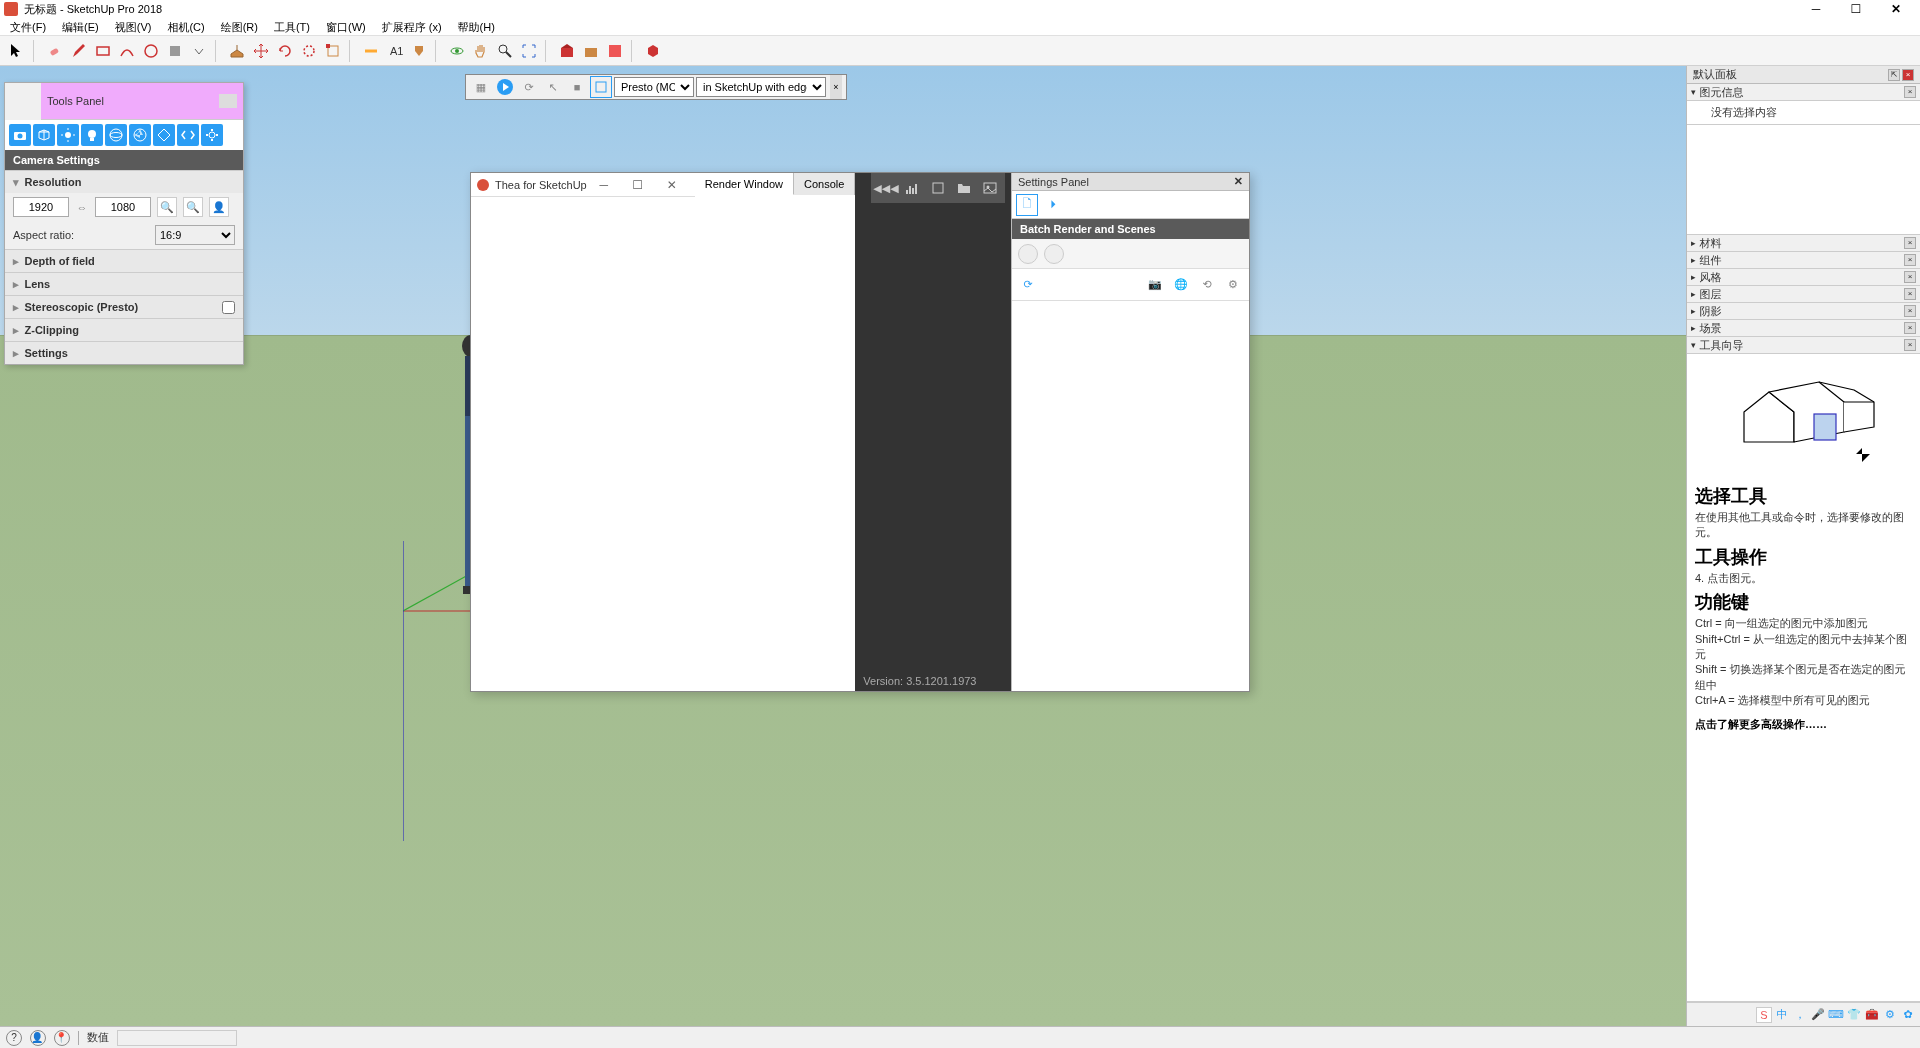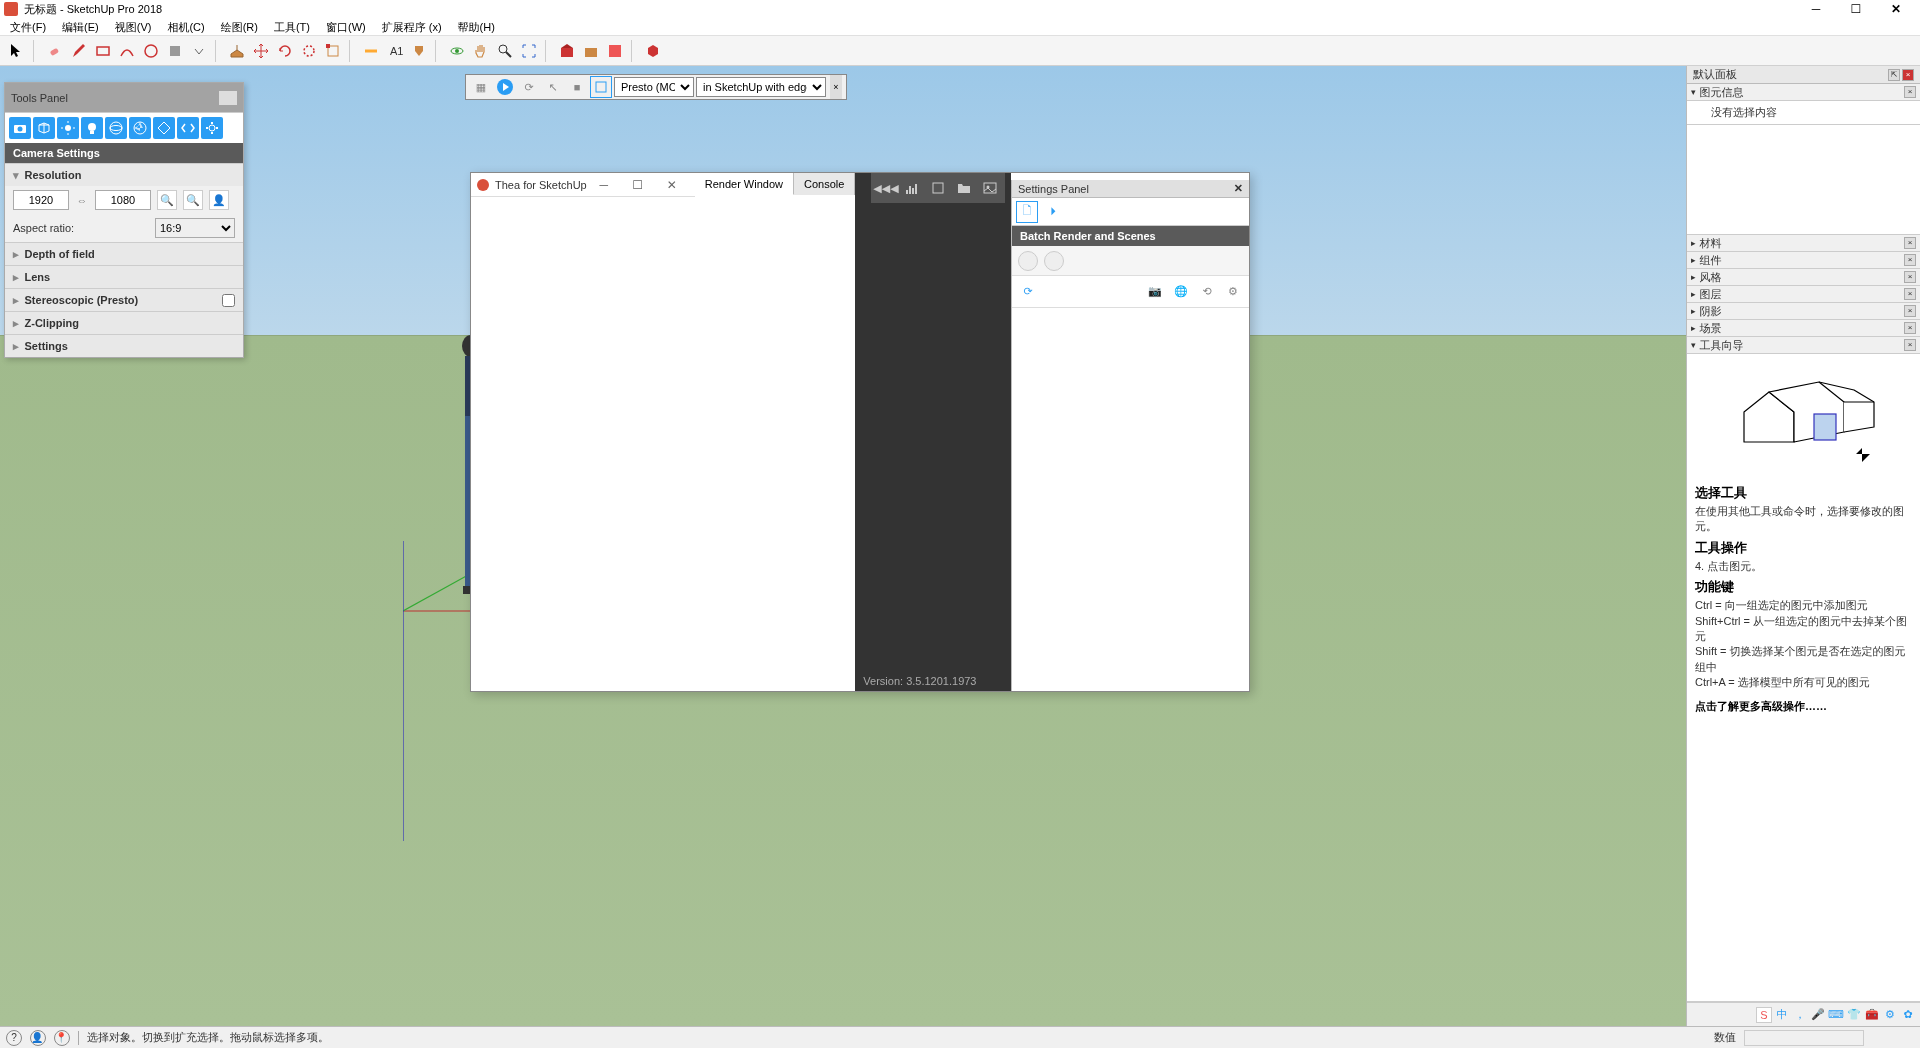--- a/index.html
+++ b/index.html
@@ -22,21 +22,21 @@
 .maintoolbar { height: 30px; background: #f5f5f5; border-bottom: 1px solid #d0d0d0; display: flex; align-items: center; padding: 0 6px; gap: 2px; }
 .tbtn { width: 22px; height: 22px; display: flex; align-items: center; justify-content: center; border: 1px solid transparent; }
 .tbtn svg { width: 18px; height: 18px; }
 .tsep { width: 6px; height: 22px; border-left: 1px solid #ccc; margin: 0 3px; }
 
 
 .workspace { flex: 1; position: relative; background: linear-gradient(to bottom, #9cc8e8 0%, #bbd7eb 28%, #a0ba8c 28%, #a9c196 100%); }
 
 
 .toolspanel { position: absolute; left: 4px; top: 16px; width: 240px; background: #f0f0f0; border: 1px solid #aaa; box-shadow: 2px 2px 6px rgba(0,0,0,0.2); }
-.toolspanel .hdr { background: #a3a3a3; height: 30px; display: flex; align-items: center; padding: 0 6px; border-bottom: 1px solid #ccc; font-size: 11px; color: #333; }
+.toolspanel .hdr { background: #f0abfc; height: 37px; display: flex; align-items: center; padding: 0 6px; border-bottom: 1px solid #ccc; font-size: 11px; color: #333; margin-left: 36px; }
 .toolspanel .hdr .close { margin-left: auto; width: 18px; height: 14px; background: #ddd; text-align: center; line-height: 12px; font-size: 9px; }
 .toolspanel .iconrow { display: flex; padding: 4px; gap: 2px; background: #fff; flex-wrap: wrap; }
 .toolspanel .ibtn { width: 22px; height: 22px; border-radius: 2px; display: flex; align-items: center; justify-content: center; }
 .toolspanel .darkhdr { background: #5a5a5a; color: #fff; height: 20px; padding: 0 8px; display: flex; align-items: center; font-size: 11px; font-weight: bold; }
 .toolspanel .section { background: #e8e8e8; border-top: 1px solid #ccc; }
 .toolspanel .section .shdr { height: 22px; display: flex; align-items: center; padding: 0 8px; font-size: 11px; font-weight: bold; color: #333; }
 .toolspanel .section .shdr .tri { margin-right: 6px; color: #888; }
 .toolspanel .resrow { display: flex; align-items: center; padding: 4px 8px; gap: 4px; background: #f0f0f0; }
 .toolspanel .resrow input { width: 56px; height: 20px; border: 1px solid #aaa; text-align: center; font-size: 11px; }
 .toolspanel .resrow .link { width: 18px; text-align: center; color: #666; }
@@ -59,21 +59,21 @@
 .theawin .twtitle .ttext { flex: 1; font-size: 11px; color: #333; }
 .theawin .twtitle .twbtn { width: 34px; text-align: center; font-size: 12px; color: #666; }
 .theawin .twtabs { height: 22px; background: #f0f0f0; display: flex; border-bottom: 1px solid #bbb; }
 .theawin .twtabs .twtab { padding: 0 10px; height: 22px; line-height: 22px; font-size: 11px; border-right: 1px solid #bbb; background: #e8e8e8; }
 .theawin .twtabs .twtab.active { background: #fff; border-bottom: 1px solid #fff; margin-bottom: -1px; }
 .theawin .twbody { flex: 1; display: flex; }
 .theawin .renderview { flex: 1; background: #333; position: relative; }
 .theawin .renderview .rvicons { position: absolute; right: 6px; top: 0; display: flex; gap: 4px; background: #555; padding: 4px; }
 .theawin .renderview .rvicons .rvi { width: 22px; height: 22px; display: flex; align-items: center; justify-content: center; color: #ccc; }
 .theawin .renderview .version { position: absolute; left: 8px; bottom: 4px; color: #aaa; font-size: 11px; }
-.theawin .settingsp { width: 238px; background: #f0f0f0; border-left: 1px solid #bbb; display: flex; flex-direction: column; margin-top: 7px; }
+.theawin .settingsp { width: 238px; background: #f0f0f0; border-left: 1px solid #bbb; display: flex; flex-direction: column; }
 .theawin .settingsp .sphdr { height: 18px; background: #e0e0e0; border-bottom: 1px solid #bbb; display: flex; align-items: center; padding: 0 6px; font-size: 10px; color: #333; }
 .theawin .settingsp .sphdr .spx { margin-left: auto; font-weight: bold; }
 .theawin .settingsp .spicons { height: 28px; background: #fff; display: flex; align-items: center; padding: 0 4px; gap: 4px; border-bottom: 1px solid #ccc; }
 .theawin .settingsp .spicons .spi { width: 22px; height: 22px; display: flex; align-items: center; justify-content: center; }
 .theawin .settingsp .dhdr2 { background: #5a5a5a; color: #fff; height: 20px; display: flex; align-items: center; padding: 0 8px; font-size: 11px; font-weight: bold; }
 .theawin .settingsp .ctrlrow { height: 30px; display: flex; align-items: center; padding: 0 6px; gap: 6px; background: #f5f5f5; border-bottom: 1px solid #ddd; }
 .theawin .settingsp .ctrlrow .cb { width: 20px; height: 20px; border: 1px solid #ccc; border-radius: 10px; background: #eee; }
 .theawin .settingsp .iconrow2 { height: 32px; display: flex; align-items: center; padding: 0 6px; gap: 6px; background: #fff; border-bottom: 1px solid #ddd; }
 .theawin .settingsp .iconrow2 .spacer { flex: 1; }
 .theawin .settingsp .iconrow2 .ib2 { width: 20px; height: 20px; color: #888; display: flex; align-items: center; justify-content: center; }
@@ -83,21 +83,21 @@
 .rtray { position: absolute; right: 0; top: 0; width: 234px; bottom: 0; background: #f5f5f5; border-left: 1px solid #bbb; display: flex; flex-direction: column; }
 .rtray .rhdr { height: 18px; background: #e8e8e8; border-bottom: 1px solid #bbb; display: flex; align-items: center; padding: 0 6px; font-size: 11px; color: #333; }
 .rtray .rhdr .rctl { margin-left: auto; display: flex; gap: 2px; }
 .rtray .rhdr .rctl span { width: 12px; height: 12px; background: #ddd; border: 1px solid #aaa; font-size: 8px; text-align: center; line-height: 10px; }
 .rtray .rsection { height: 17px; background: #f0f0f0; border-bottom: 1px solid #ccc; display: flex; align-items: center; padding: 0 4px; font-size: 11px; color: #333; }
 .rtray .rsection .tri2 { margin-right: 4px; font-size: 9px; }
 .rtray .rsection .rx { margin-left: auto; width: 12px; height: 12px; font-size: 8px; text-align: center; line-height: 10px; background: #ddd; border: 1px solid #aaa; }
 .rtray .rcontent { background: #fff; padding: 4px 24px; font-size: 11px; color: #333; border-bottom: 1px solid #ccc; }
 .rtray .instructor { flex: 1; background: #fff; padding: 8px; overflow: auto; border-bottom: 1px solid #ccc; }
 .rtray .instructor .diagram { text-align: center; margin-bottom: 10px; }
-.rtray .instructor h4 { font-size: 13px; font-weight: bold; margin: 4px 0 2px 0; font-family: SimSun, serif; }
+.rtray .instructor h4 { font-size: 18px; font-weight: bold; margin: 4px 0 2px 0; font-family: SimSun, serif; }
 .rtray .instructor p { font-size: 11px; color: #333; line-height: 1.4; }
 .rtray .instructor .link2 { color: #000; text-decoration: none; font-weight: bold; }
 .rtray .rbottom { height: 24px; background: #f0f0f0; display: flex; align-items: center; justify-content: flex-end; padding: 0 4px; gap: 2px; border-top: 1px solid #ccc; }
 .rtray .rbottom .bb { width: 16px; height: 16px; display: flex; align-items: center; justify-content: center; font-size: 11px; }
 
 
 .statusbar { height: 22px; background: #f0f0f0; border-top: 1px solid #bbb; display: flex; align-items: center; padding: 0 6px; gap: 8px; font-size: 11px; color: #333; }
 .statusbar .sbtn { width: 16px; height: 16px; border: 1px solid #888; border-radius: 8px; text-align: center; line-height: 14px; font-size: 10px; }
 .statusbar .ssep { border-left: 1px solid #aaa; height: 14px; }
 .statusbar .smsg { flex: 1; }
@@ -580,17 +580,16 @@
         <div class="bb" style="color:#2a9df4;">✿</div>
       </div>
     </div>
   </div>
 
   <div class="statusbar">
     <div class="sbtn">?</div>
     <div class="sbtn">👤</div>
     <div class="sbtn">📍</div>
     <div class="ssep"></div>
-    <div class="smsg">选择对象。切换到扩充选择。拖动鼠标选择多项。</div>
     <span>数值</span>
     <div class="sval"></div>
   </div>
 </div>
 
 </body></html>

